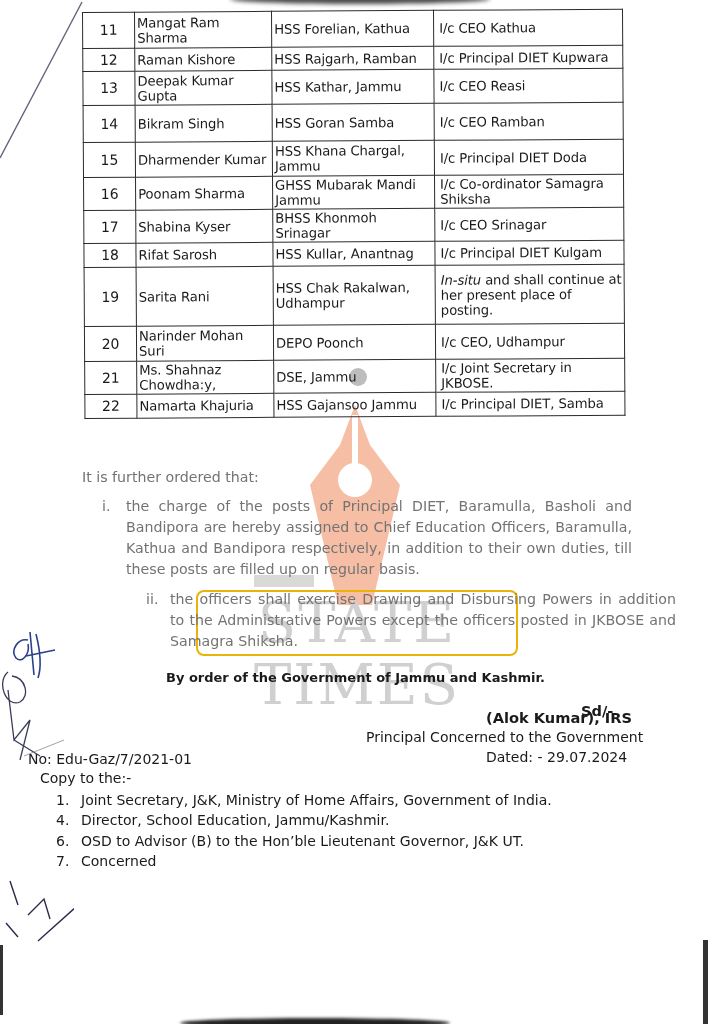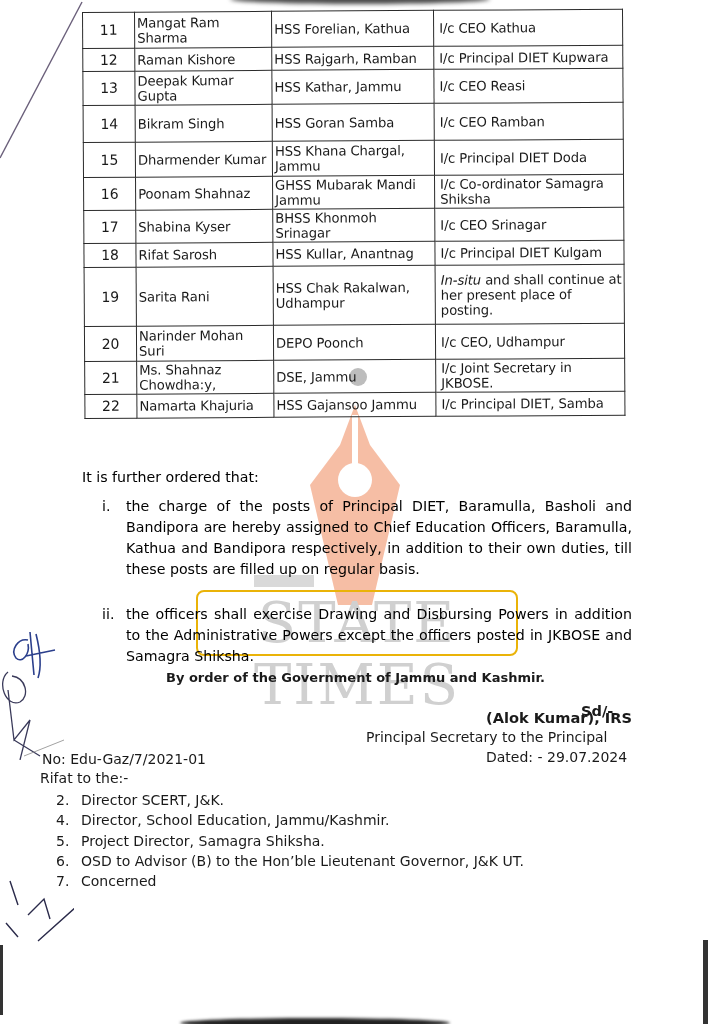--- a/index.html
+++ b/index.html
@@ -51,33 +51,33 @@
   .wm-pen { position: absolute; left: 300px; top: 405px; width: 110px; height: 200px; opacity: 0.55; }
   .wm-dot { position: absolute; left: 349px; top: 368px; width: 18px; height: 18px; border-radius: 50%; background: #bdbdbd; }
   .wm-text {
     position: absolute; left: 196px; top: 590px; width: 318px; height: 62px;
     border: 2px solid #eab308; border-radius: 8px;
     font-family: "DejaVu Serif", serif; font-size: 56px; line-height: 62px;
     color: #d0d0d0; text-align: center; letter-spacing: 2px;
   }
   .wm-underbar { position: absolute; left: 254px; top: 575px; width: 60px; height: 12px; background: #cfcfcf; opacity: 0.8; }
 
-  .body-text { position: absolute; font-size: 14.2px; line-height: 21px; color: #000000; }
+  .body-text { position: absolute; font-size: 14.2px; line-height: 21px; color: #737373; }
   .intro { left: 82px; top: 467px; }
   .ord { left: 102px; width: 530px; text-align: justify; }
   .ord .num { position: absolute; left: 0; }
   .ord .txt { display: block; margin-left: 24px; }
   .ord1 { top: 496px; }
-  .ord2 { top: 604px; }
+  .ord2 { top: 589px; margin-left: 44px; }
 
   .byorder { position: absolute; left: 166px; top: 670px; font-weight: bold; font-size: 13px; }
   .sd { position: absolute; left: 581px; top: 690px; font-weight: bold; font-size: 14.6px; margin-top: 12px; }
   .signame { position: absolute; left: 486px; top: 709px; font-weight: bold; font-size: 14.6px; }
   .desig { position: absolute; left: 366px; top: 729px; font-size: 14px; }
-  .orderno { position: absolute; left: 42px; top: 751px; font-size: 14px; }
+  .orderno { position: absolute; left: 28px; top: 751px; font-size: 14px; }
   .dated { position: absolute; left: 486px; top: 749px; font-size: 14px; }
   .copyto { position: absolute; left: 40px; top: 770px; font-size: 14px; }
   .copylist { position: absolute; left: 56px; top: 790px; margin: 0; padding: 0; list-style: none; font-size: 14px; line-height: 20.3px; }
   .copylist li .n { display: inline-block; width: 25px; }
   .blank { display: inline-block; width: 100px; border-bottom: 1.3px solid #222; height: 12px; vertical-align: baseline; }
 
   .ink { position: absolute; }
 </style>
 </head>
 <body>
@@ -132,21 +132,21 @@
         <td class="pos">I/c CEO Ramban</td>
       </tr>
       <tr style="height: 35px;">
         <td class="sno">15</td>
         <td class="">Dharmender Kumar</td>
         <td class="">HSS Khana Chargal, Jammu</td>
         <td class="pos">I/c Principal  DIET Doda</td>
       </tr>
       <tr style="height: 33px;">
         <td class="sno">16</td>
-        <td class="">Poonam  Shahnaz</td>
+        <td class="">Poonam  Sharma</td>
         <td class="">GHSS Mubarak Mandi   Jammu</td>
         <td class="pos">I/c Co-ordinator Samagra Shiksha</td>
       </tr>
       <tr style="height: 33px;">
         <td class="sno">17</td>
         <td class="">Shabina Kyser</td>
         <td class="">BHSS  Khonmoh Srinagar</td>
         <td class="pos">I/c CEO Srinagar</td>
       </tr>
       <tr style="height: 24px;">
@@ -188,29 +188,28 @@
   <span class="txt">the charge of the posts of Principal DIET, Baramulla, Basholi and Bandipora are hereby assigned to Chief Education Officers, Baramulla, Kathua and Bandipora respectively, in addition to their own duties, till these posts are filled up on regular basis.</span>
 </div>
 <div class="body-text ord ord2">
   <span class="num">ii.</span>
   <span class="txt">the officers shall exercise Drawing and Disbursing Powers in addition to the Administrative Powers except the officers posted in JKBOSE and Samagra Shiksha.</span>
 </div>
 
 <div class="byorder">By order of the Government of Jammu and Kashmir.</div>
 <div class="sd">Sd/-</div>
 <div class="signame">(Alok Kumar), IRS</div>
-<div class="desig">Principal Secretary to the Principal</div>
+<div class="desig">Principal Concerned to the Government</div>
 <div class="orderno">No: Edu-Gaz/7/2021-01</div>
 <div class="dated">Dated: - 29.07.2024</div>
 
-<div class="copyto">Rifat to the:-</div>
+<div class="copyto">Copy to the:-</div>
 <ul class="copylist" id="copylist">
-    <li><span class="n">2.</span><span>Director  SCERT, J&amp;K.</span></li>
+    <li><span class="n">1.</span><span>Joint Secretary, J&amp;K, Ministry of Home Affairs, Government of India.</span></li>
     <li><span class="n">4.</span><span>Director, School Education, Jammu/Kashmir.</span></li>
-    <li><span class="n">5.</span><span>Project Director, Samagra Shiksha.</span></li>
     <li><span class="n">6.</span><span>OSD to Advisor (B) to the Hon’ble Lieutenant Governor, J&amp;K UT.</span></li>
     <li><span class="n">7.</span><span>Concerned</span></li>
   </ul>
 
 <svg class="ink" style="left:0;top:630px;width:70px;height:130px;" viewBox="0 0 70 130">
   <path d="M28 10 C18 8 10 20 16 28 C22 34 30 24 28 14 M30 2 L34 45 M36 4 C40 20 42 36 38 48 M26 26 L55 20" stroke="#2b3f8c" stroke-width="1.6" fill="none"></path>
   <path d="M8 42 C-4 52 6 78 20 72 C30 66 26 48 12 46 M8 60 L14 110 L30 90 L20 130 M14 110 L40 126" stroke="#3a3a5a" stroke-width="1.3" fill="none"></path>
   <line x1="24" y1="126" x2="64" y2="110" stroke="#8a8a8a" stroke-width="0.8"></line>
 </svg>
 <svg class="ink" style="left:4px;top:875px;width:70px;height:70px;" viewBox="0 0 70 70">

